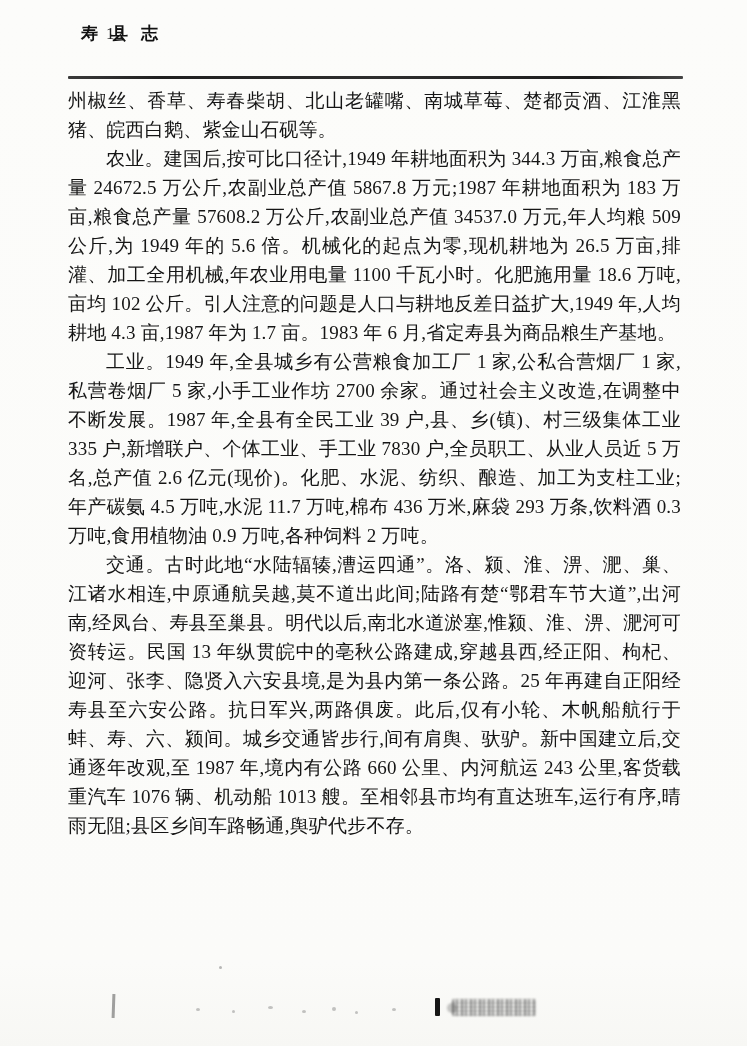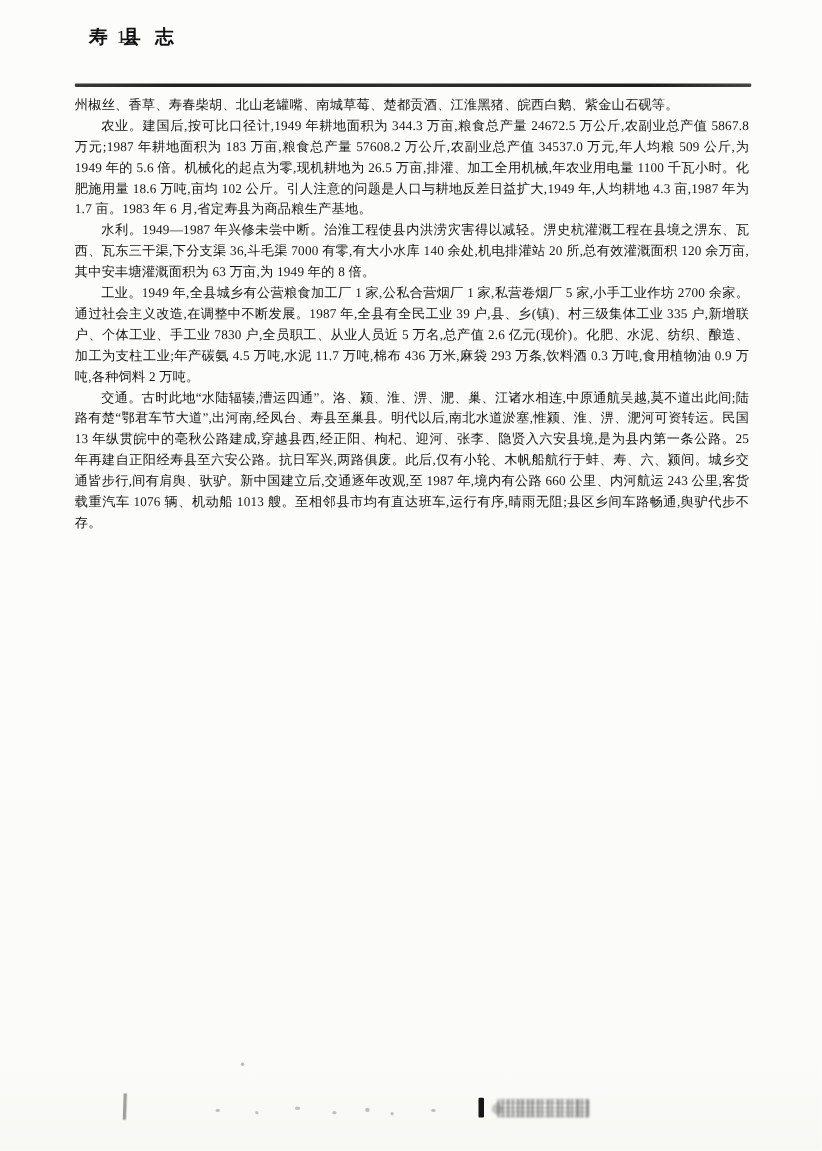--- a/index.html
+++ b/index.html
@@ -36,22 +36,22 @@
     height:3px;
     background:
       linear-gradient(90deg,#3a3a3a 0%,#1f1f1f 15%,#2e2e2e 50%,#1d1d1d 85%,#444 100%);
     border-radius:1px;
   }
   
   .body-text{
     position:absolute;
     left:68px;top:86px;
     width:613px;
-    font-size:12px;
-    line-height:19px;
+    font-size:19px;
+    line-height:29px;
     text-align:justify;
     font-weight:500;
     color:#151515;
     letter-spacing:0.2px;
   }
   .para{margin:0;}
   .para.indent{text-indent:2em;}
   
   .artifact{position:absolute;}
   .tick-left{
@@ -93,21 +93,20 @@
 
   <div class="header">
     <span class="page-number">12</span>
     <span class="book-title">寿县志</span>
   </div>
   <div class="header-rule"></div>
 
   <div class="body-text">
       <p class="para">州椒丝、香草、寿春柴胡、北山老罐嘴、南城草莓、楚都贡酒、江淮黑猪、皖西白鹅、紫金山石砚等。</p>
       <p class="para indent">农业。建国后,按可比口径计,1949 年耕地面积为 344.3 万亩,粮食总产量 24672.5 万公斤,农副业总产值 5867.8 万元;1987 年耕地面积为 183 万亩,粮食总产量 57608.2 万公斤,农副业总产值 34537.0 万元,年人均粮 509 公斤,为 1949 年的 5.6 倍。机械化的起点为零,现机耕地为 26.5 万亩,排灌、加工全用机械,年农业用电量 1100 千瓦小时。化肥施用量 18.6 万吨,亩均 102 公斤。引人注意的问题是人口与耕地反差日益扩大,1949 年,人均耕地 4.3 亩,1987 年为 1.7 亩。1983 年 6 月,省定寿县为商品粮生产基地。</p>
-      <p class="para indent">水利。1949—1987 年兴修未尝中断。治淮工程使县内洪涝灾害得以减轻。淠史杭灌溉工程在县境之淠东、瓦西、瓦东三干渠,下分支渠 36,斗毛渠 7000 有零,有大小水库 140 余处,机电排灌站 20 所,总有效灌溉面积 120 余万亩,其中安丰塘灌溉面积为 63 万亩,为 1949 年的 8 倍。</p>
       <p class="para indent">工业。1949 年,全县城乡有公营粮食加工厂 1 家,公私合营烟厂 1 家,私营卷烟厂 5 家,小手工业作坊 2700 余家。通过社会主义改造,在调整中不断发展。1987 年,全县有全民工业 39 户,县、乡(镇)、村三级集体工业 335 户,新增联户、个体工业、手工业 7830 户,全员职工、从业人员近 5 万名,总产值 2.6 亿元(现价)。化肥、水泥、纺织、酿造、加工为支柱工业;年产碳氨 4.5 万吨,水泥 11.7 万吨,棉布 436 万米,麻袋 293 万条,饮料酒 0.3 万吨,食用植物油 0.9 万吨,各种饲料 2 万吨。</p>
       <p class="para indent">交通。古时此地“水陆辐辏,漕运四通”。洛、颍、淮、淠、淝、巢、江诸水相连,中原通航吴越,莫不道出此间;陆路有楚“鄂君车节大道”,出河南,经凤台、寿县至巢县。明代以后,南北水道淤塞,惟颍、淮、淠、淝河可资转运。民国 13 年纵贯皖中的亳秋公路建成,穿越县西,经正阳、枸杞、迎河、张李、隐贤入六安县境,是为县内第一条公路。25 年再建自正阳经寿县至六安公路。抗日军兴,两路俱废。此后,仅有小轮、木帆船航行于蚌、寿、六、颍间。城乡交通皆步行,间有肩舆、驮驴。新中国建立后,交通逐年改观,至 1987 年,境内有公路 660 公里、内河航运 243 公里,客货载重汽车 1076 辆、机动船 1013 艘。至相邻县市均有直达班车,运行有序,晴雨无阻;县区乡间车路畅通,舆驴代步不存。</p>
     </div>
 
   <div class="artifact dot-top"></div>
   <div class="artifact tick-left"></div>
   <div class="speck-row">
     <span style="left:196px;top:1008px;width:4px;height:3px;"></span>
     <span style="left:232px;top:1010px;width:3px;height:3px;"></span>
     <span style="left:268px;top:1006px;width:5px;height:3px;"></span>

